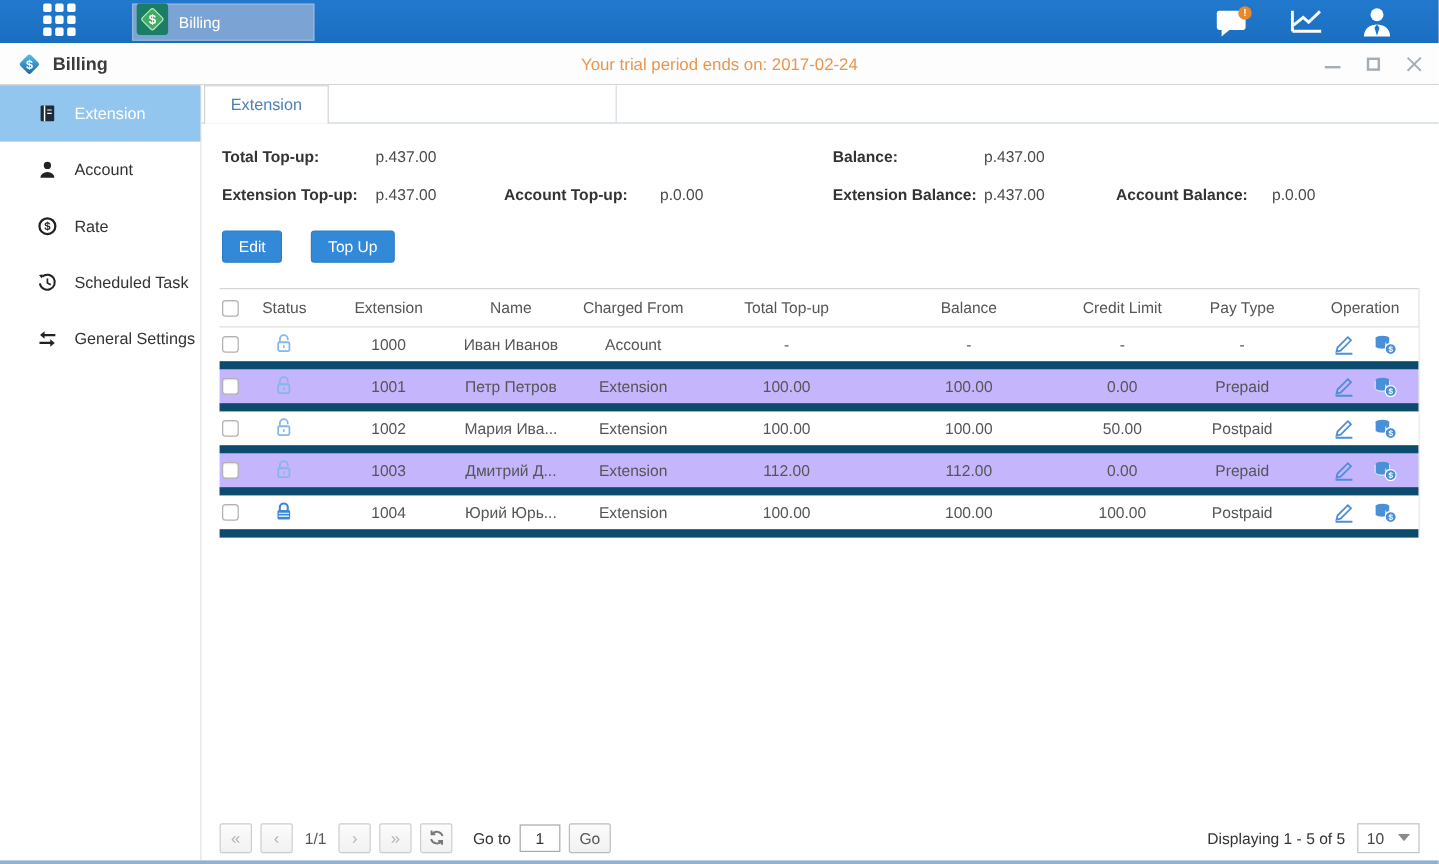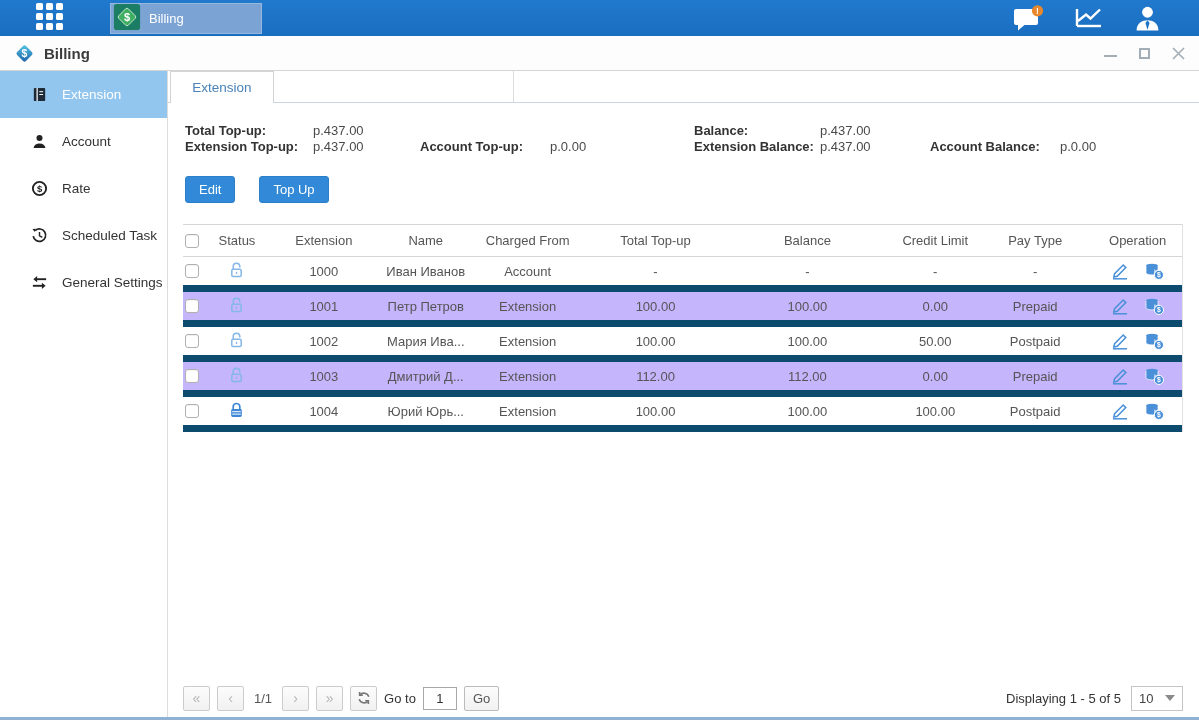--- a/index.html
+++ b/index.html
@@ -41,21 +41,21 @@
   .main { position:absolute; top:71px; left:168px; right:0; bottom:3px; background:#fff; }
   .tabbar { position:relative; height:32px; padding-left:2px; display:flex; }
   .tabbar::after { content:''; position:absolute; left:0; right:0; bottom:0; height:1px; background:#c9d6e2; }
   .tab.active { position:relative; z-index:1; width:104px; height:32px; line-height:31px;
     text-align:center; background:#fff; border:1px solid #d4d4d4; border-bottom:none;
     color:#4a82b8; font-size:13.5px; cursor:pointer; }
   .tab-slot { width:240px; height:31px; border-right:1px solid #dcdcdc; }
 
   .summary { margin:20px 0 0 17px; display:grid;
     grid-template-columns:128px 107px 130px 144px 126px 110px 130px 1fr;
-    grid-auto-rows:16px; font-size:13px; }
+    grid-auto-rows:16px; row-gap:16px; font-size:13px; }
   .s-label { font-weight:bold; color:#333; }
   .s-value { color:#4a4a4a; }
 
   .actions { margin:21px 0 0 17px; display:flex; gap:24px; }
   .btn { background:#3189d7; color:#fff; border:1px solid #2b7fc9; border-radius:3px;
     font-size:13px; padding:0 13px; height:27px; cursor:pointer;
     font-family:"Liberation Sans","DejaVu Sans",sans-serif; }
 
   
   .table { margin:21px 0 0 15px; width:1000px; border-right:1px solid #e2e2e2; }
@@ -76,21 +76,21 @@
     background:#fff; cursor:pointer; box-shadow:inset 0 1px 1px rgba(0,0,0,.06); }
 
   
   .pagination { position:absolute; left:15px; right:16px; bottom:5px; height:28px;
     display:flex; align-items:center; justify-content:space-between; font-size:13px; color:#333; }
   .pg-left { display:flex; align-items:center; gap:7px; }
   .pgbtn { width:27px; height:25px; border:1px solid #ccc; border-radius:2px;
     background:linear-gradient(#fcfcfc,#f1f1f1); color:#b5b5b5; font-size:14px;
     display:flex; align-items:center; justify-content:center; cursor:pointer; }
   .page-info { color:#555; margin:0 3px; }
-  .goto-label { }
+  .goto-label { margin-left:10px; }
   .goto-input { width:34px; height:23px; border:1px solid #a8a8a8; font-size:13px;
     text-align:center; color:#333; font-family:"Liberation Sans","DejaVu Sans",sans-serif; }
   .go-btn { height:25px; padding:0 8px; border:1px solid #bbb; border-radius:2px;
     background:linear-gradient(#fcfcfc,#f1f1f1); color:#555; font-size:13px; cursor:pointer;
     font-family:"Liberation Sans","DejaVu Sans",sans-serif; }
   .pg-right { display:flex; align-items:center; gap:10px; }
   .pagesize { width:52px; height:25px; border:1px solid #c4c4c4; background:#fff;
     display:flex; align-items:center; justify-content:space-between; padding:0 7px; cursor:pointer; color:#444; }
   .caret { width:0; height:0; border-left:5px solid transparent; border-right:5px solid transparent;
     border-top:6px solid #8a8a8a; }
@@ -157,20 +157,21 @@
           <linearGradient id="bdiam" x1="0" y1="0" x2="1" y2="1">
             <stop offset="0" stop-color="#54c4e4"></stop>
               <stop offset="1" stop-color="#1e62a8"></stop>
           </linearGradient>
         </defs>
         <rect x="5" y="5" width="12" height="12" rx="2" transform="rotate(45 11 11)" fill="url(#bdiam)"></rect>
         <text x="11" y="14.6" text-anchor="middle" font-size="10" font-weight="bold" fill="#fff">$</text>
       </svg>
     </span>
     <span class="win-title">Billing</span>
+    <div class="trial">Your trial period ends on: 2017-02-24</div>
     <div class="win-controls">
       <div class="wc">
           <div class="wc-min"></div>
         </div>
       <div class="wc">
           <div class="wc-max"></div>
         </div>
       <div class="wc">
         <svg width="13" height="13" viewBox="0 0 13 13">
           <path d="M1 1 L12 12 M12 1 L1 12" stroke="#a3adb5" stroke-width="1.6"></path>

